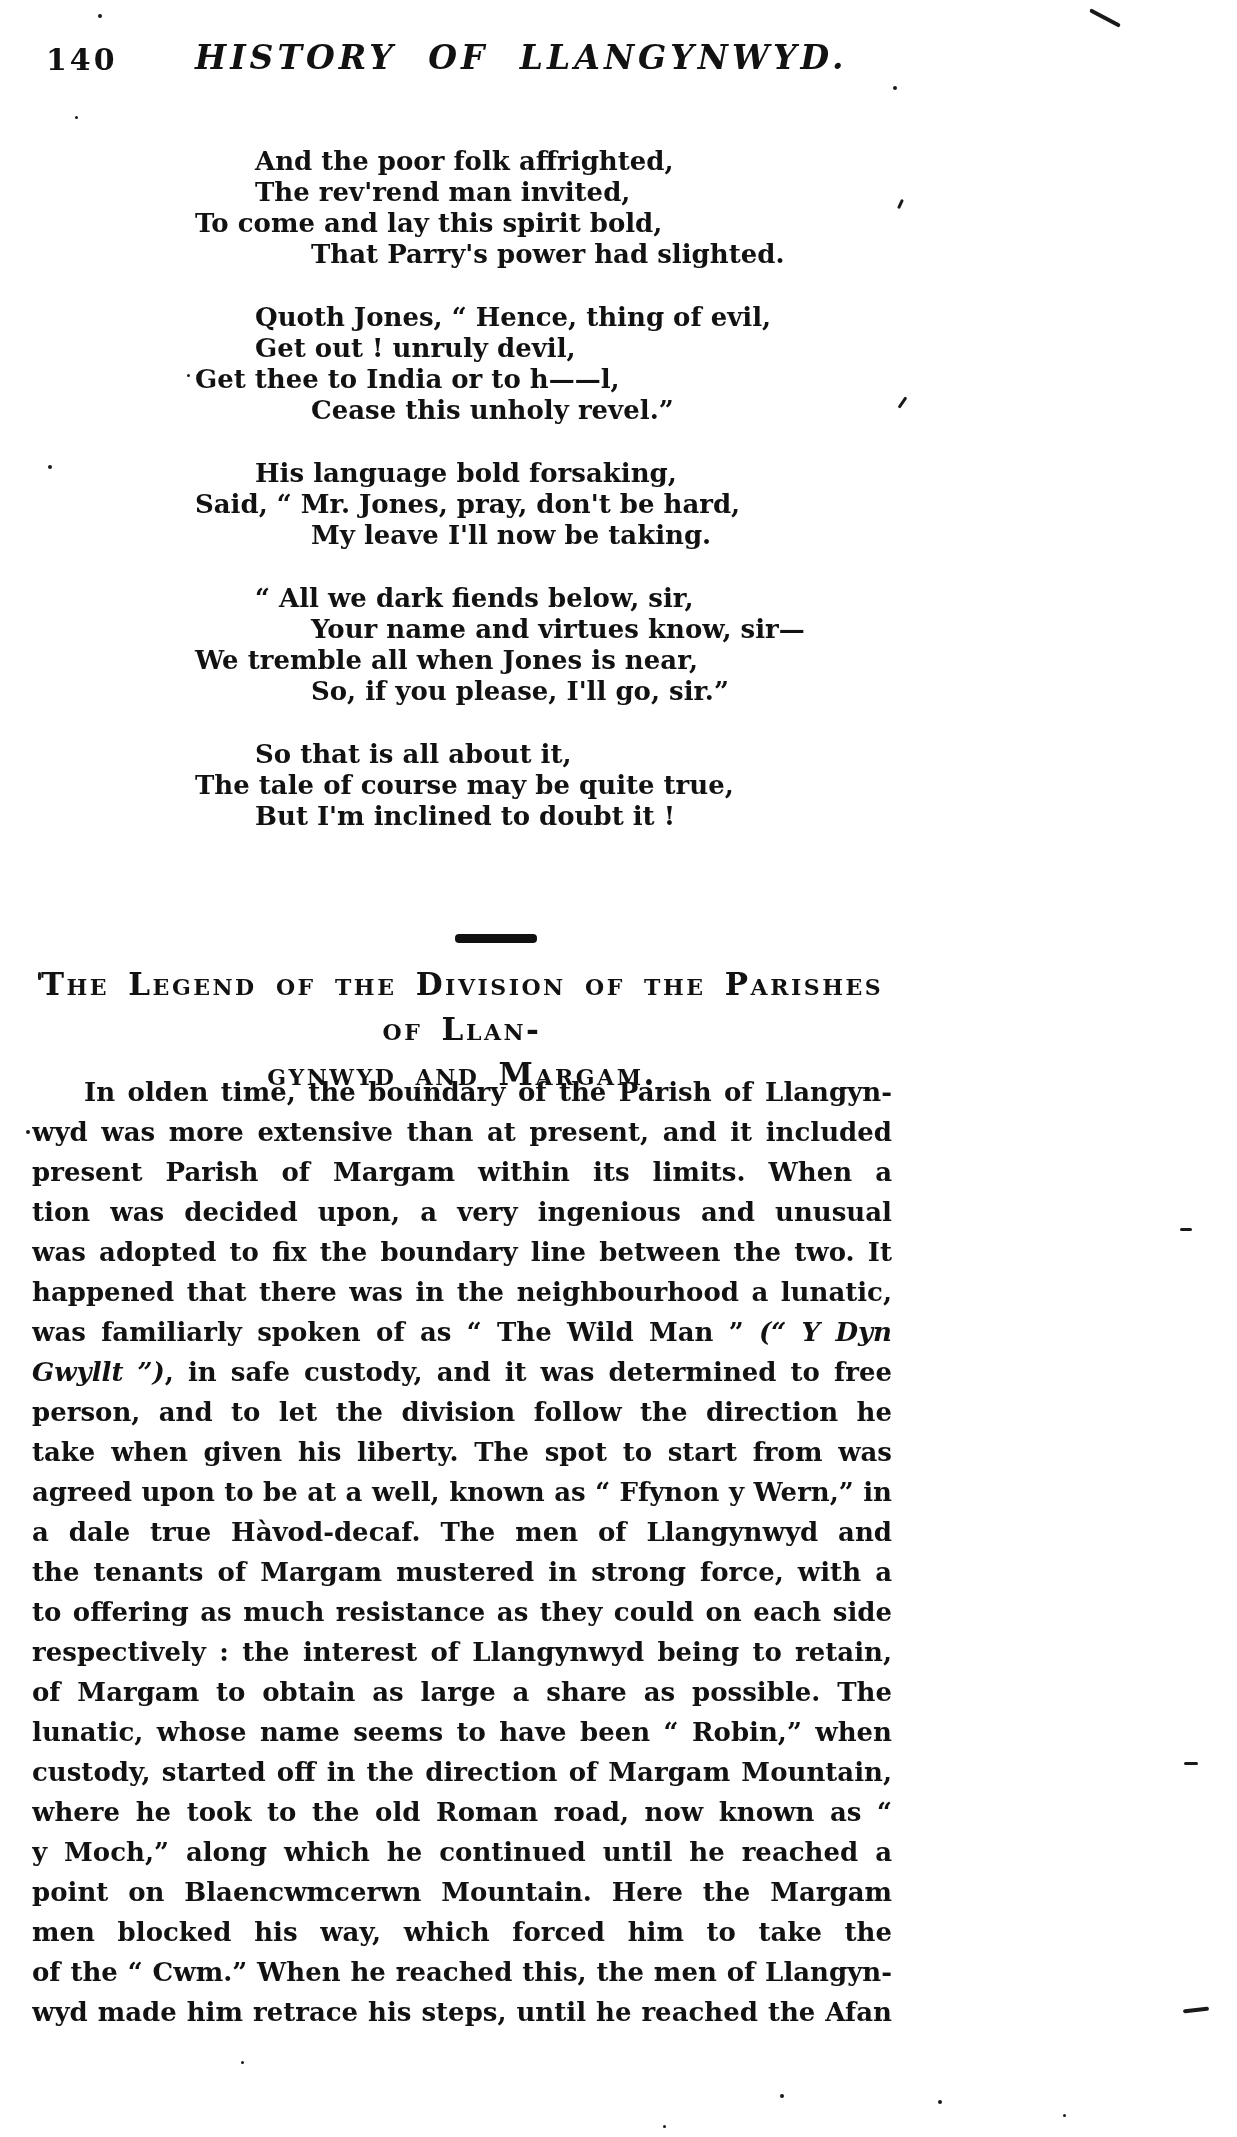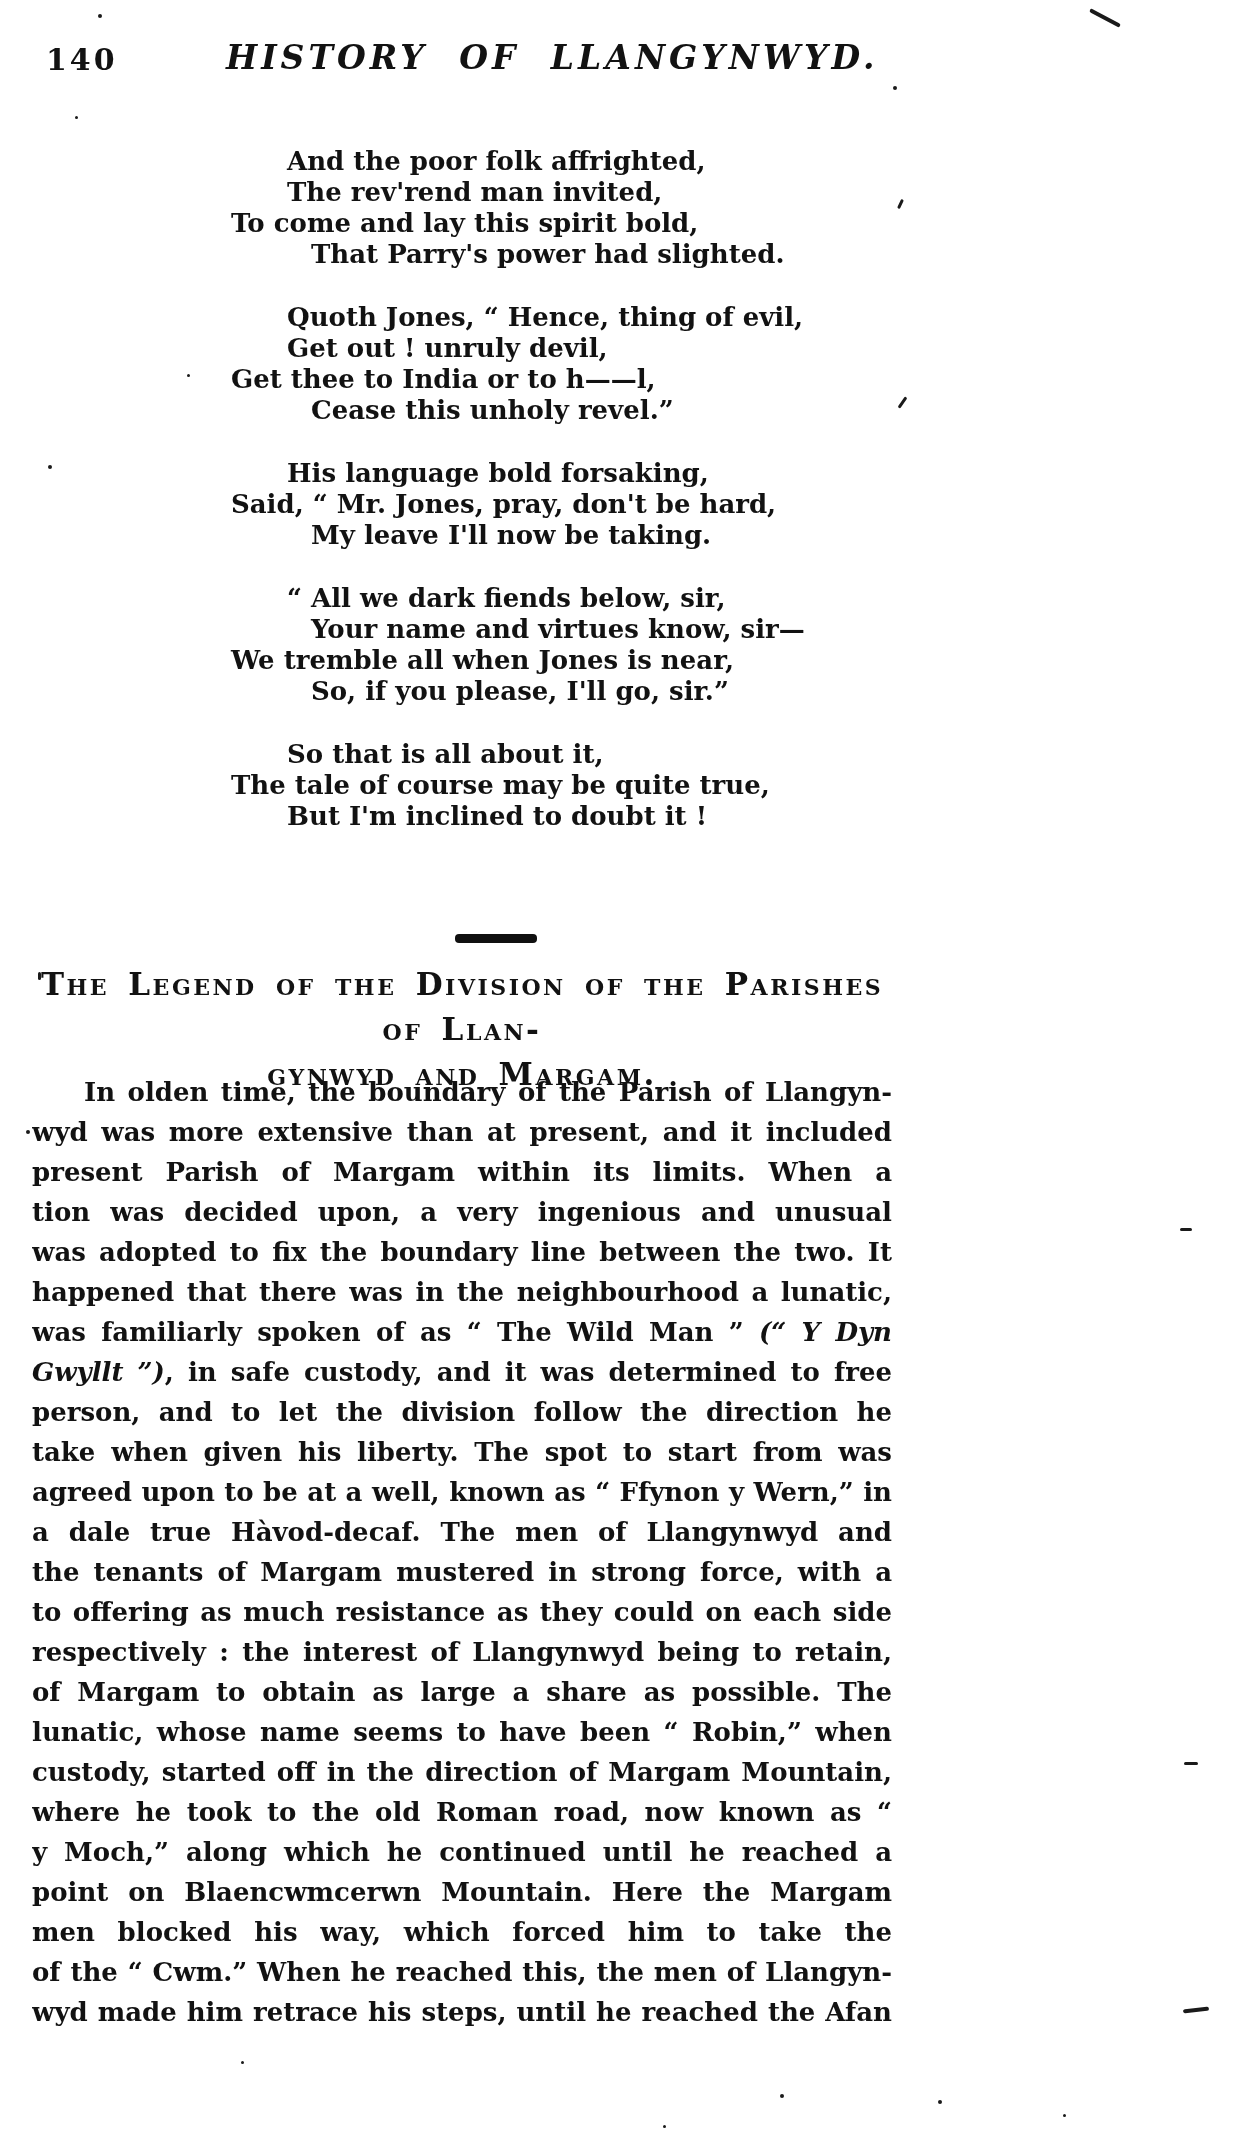--- a/index.html
+++ b/index.html
@@ -18,30 +18,29 @@
     font-size:30px; letter-spacing:3px;
   }
   .running-title {
     position:absolute; left:195px; top:38px; width:600px;
     text-align:center;
     font-style:italic;
     font-size:33px;
     letter-spacing:4px;
     word-spacing:16px;
     white-space:nowrap;
-    margin-left:31px;
   }
   .poem {
     position:absolute; left:195px; top:146px; width:640px;
     font-size:26px; line-height:31px;
   }
   .stanza { margin-bottom:32px; }
   .poem-line { white-space:nowrap; }
-  .ind-0 { margin-left:36px; }
-  .ind-1 { margin-left:92px; }
+  .ind-0 { }
+  .ind-1 { margin-left:60px; }
   .ind-2 { margin-left:116px; }
   .divider {
     position:absolute; top:934px; left:455px;
     width:82px; height:9px;
     background:#101010; border-radius:4px;
   }
   .section-heading {
     position:absolute; left:32px; top:962px; width:860px;
     text-align:center;
     font-variant:small-caps;

